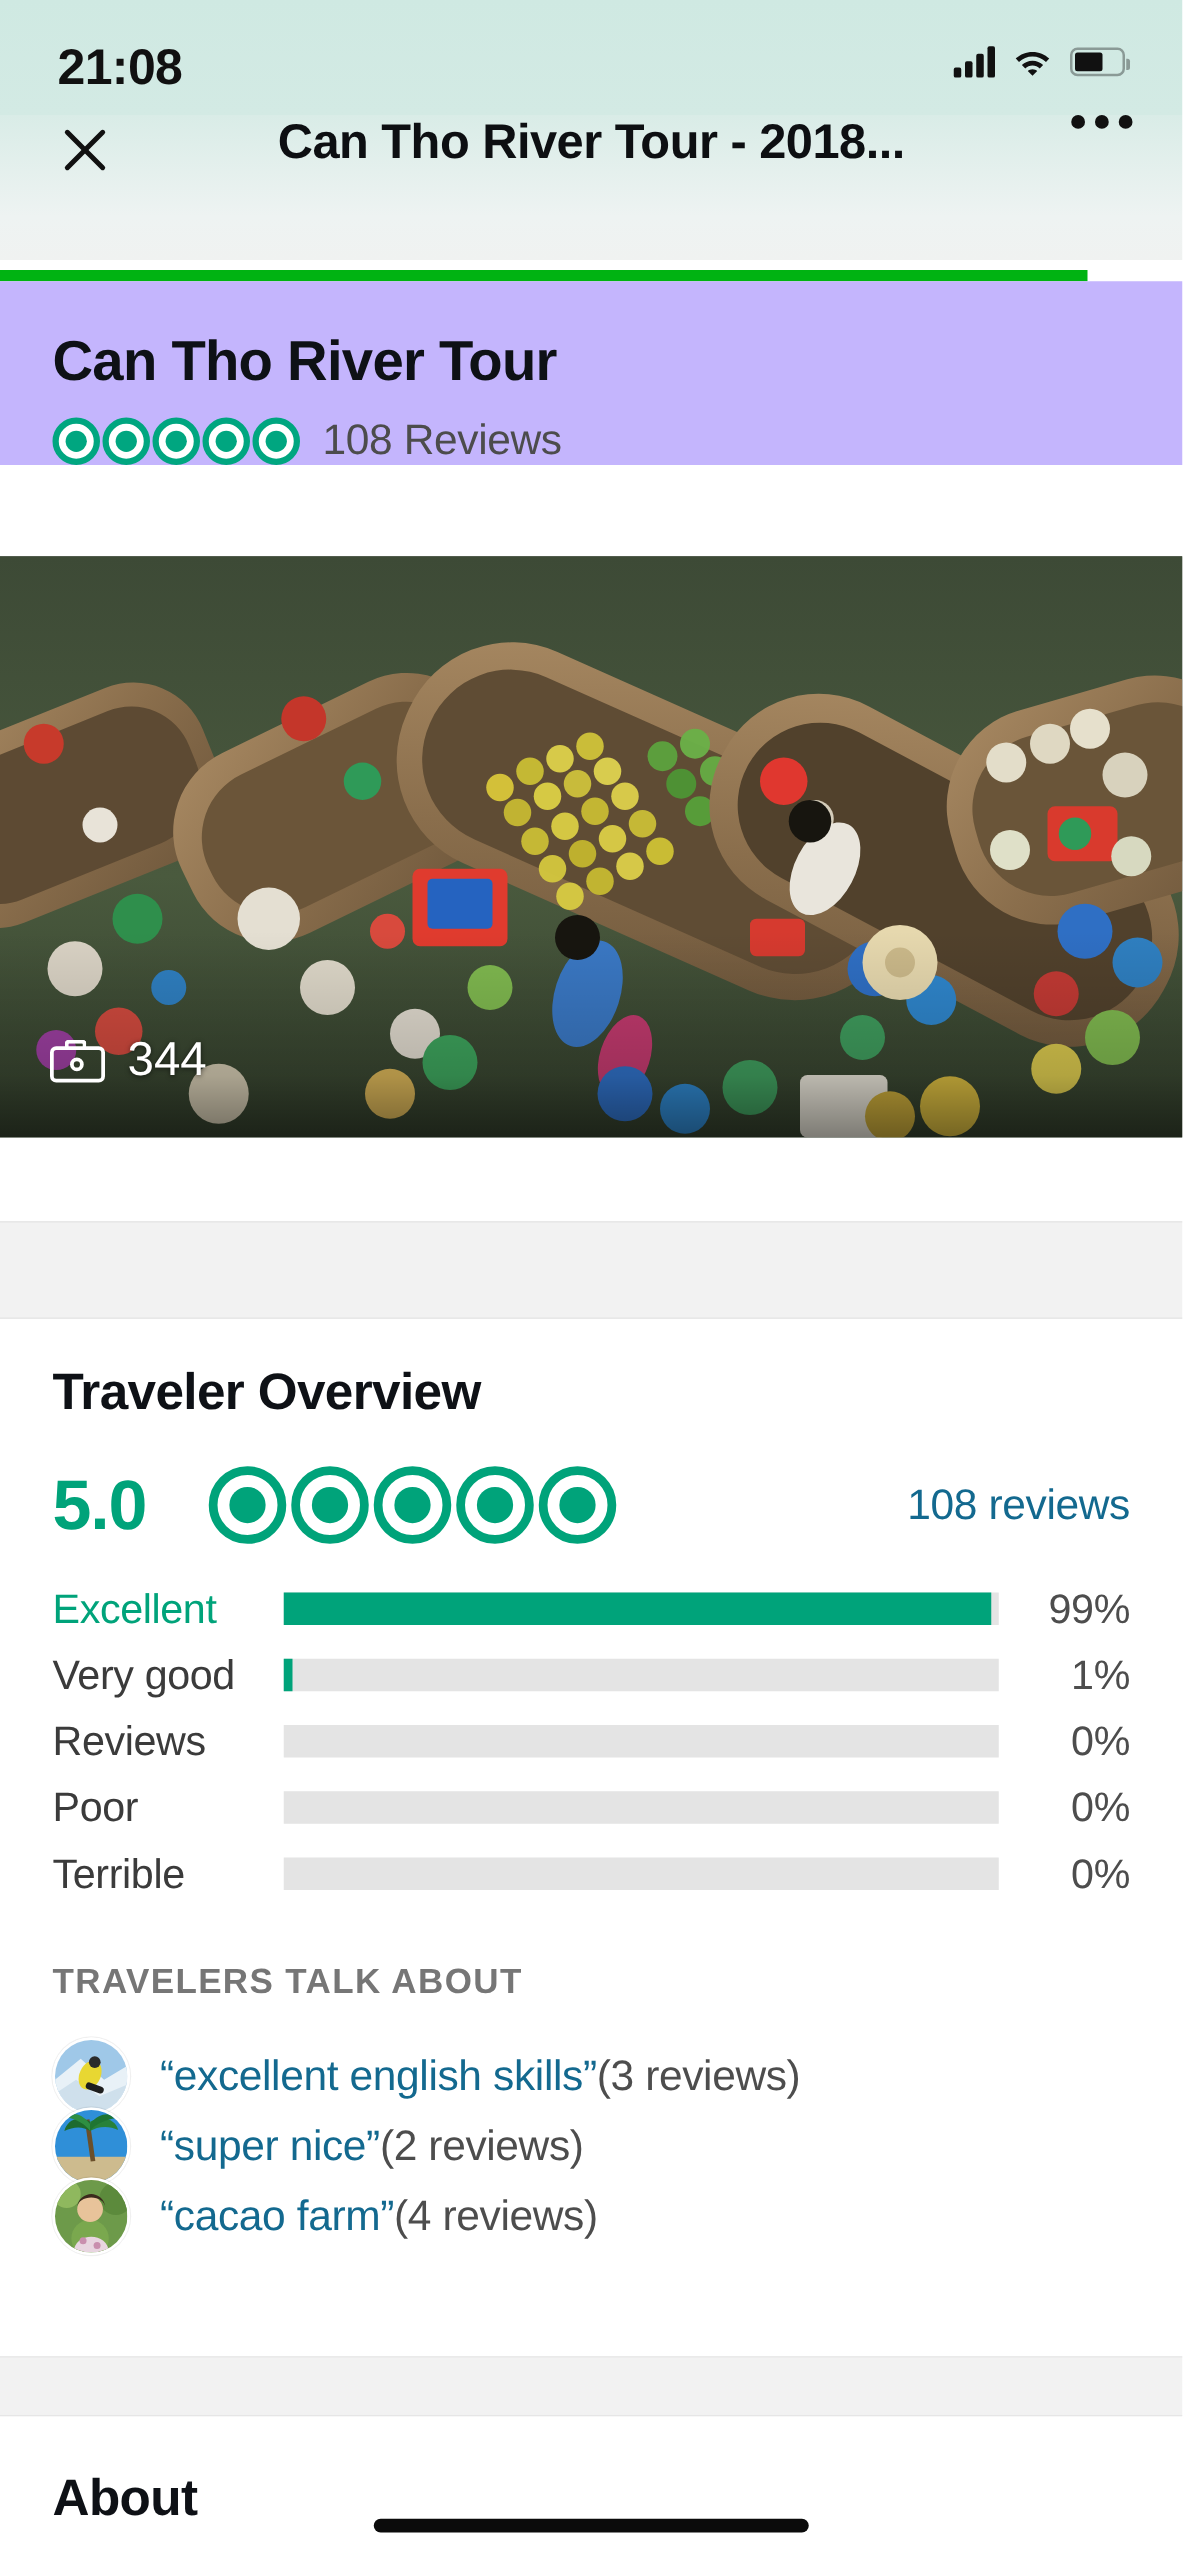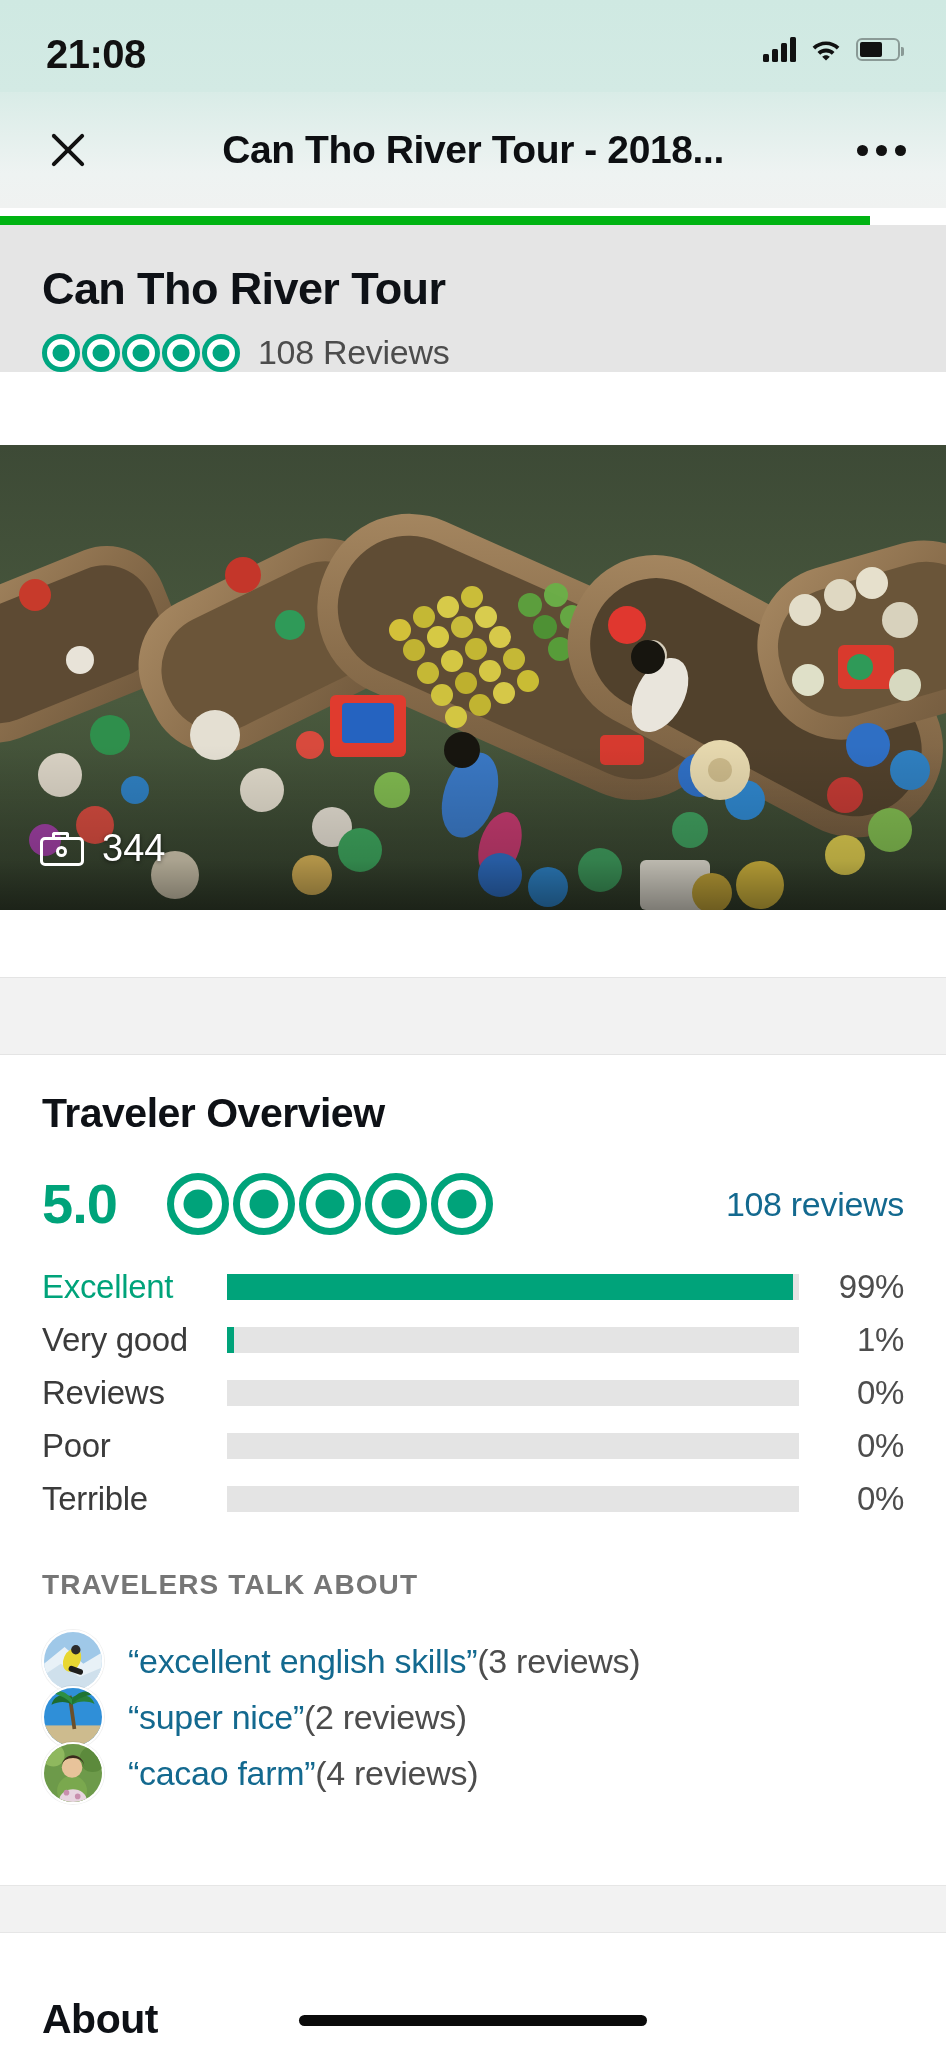--- a/index.html
+++ b/index.html
@@ -38,21 +38,21 @@
   .batt .lvl { height:100%; width:60%; background:#111; border-radius:2px; }
   .batt:after {
     content:""; position:absolute; right:-6px; top:7px;
     width:3px; height:9px; background:#8a9a96; border-radius:0 2px 2px 0;
   }
 
   
   .navbar {
     position:absolute; top:92px; left:0; width:946px; height:116px;
     background:linear-gradient(180deg,#d9ece7 0%, #eef3f2 70%, #f0f2f1 100%);
-    display:flex; align-items:center; padding:0 40px;
+    display:flex; align-items:flex-start; padding:0 40px;
   }
   .nav-close { width:56px; height:56px; position:relative; cursor:pointer; flex:0 0 auto; }
   .nav-close:before, .nav-close:after {
     content:""; position:absolute; left:6px; top:26px;
     width:44px; height:4px; background:#111; border-radius:2px;
   }
   .nav-close:before { transform:rotate(45deg); }
   .nav-close:after  { transform:rotate(-45deg); }
   .nav-title {
     flex:1 1 auto; text-align:center; font-size:39px; font-weight:700;
@@ -62,21 +62,21 @@
   .nav-more { width:56px; flex:0 0 auto; display:flex; gap:8px; justify-content:flex-end; cursor:pointer; }
   .nav-more span { width:11px; height:11px; border-radius:50%; background:#111; display:block; }
 
   
   .progress-track {
     position:absolute; top:216px; left:0; width:946px; height:9px; background:#ffffff;
   }
   .progress-fill { height:100%; width:92%; background:#00b312; }
 
   
-  .title-block { position:absolute; top:225px; left:0; width:946px; background:#e5e5e5; padding:38px 42px 0 42px; }
+  .title-block { position:absolute; top:225px; left:0; width:946px; background:#c4b5fd; padding:38px 42px 0 42px; }
   .poi-title { font-size:45px; font-weight:700; color:#0e1116; letter-spacing:-0.6px; }
   .rating-row { display:flex; align-items:center; gap:18px; margin-top:18px; }
   .bubbles { display:flex; gap:2px; }
   .bub {
     width:38px; height:38px; border-radius:50%;
     border:5px solid #00a680; background:#fff;
     position:relative; flex:0 0 auto;
   }
   .bub:after {
     content:""; position:absolute; left:50%; top:50%;
@@ -163,21 +163,21 @@
   .ttb-text { font-size:34px; color:#333; letter-spacing:-0.3px; white-space:nowrap; }
   .ttb-quote { color:#13698f; cursor:pointer; }
   .ttb-cnt { color:#4d4d4d; }
 
   
   .about-band {
     position:absolute; top:1885px; left:0; width:946px; height:48px;
     background:#f2f2f2; border-top:1px solid #e6e6e6; border-bottom:1px solid #e6e6e6;
   }
   .about { position:absolute; top:1975px; left:0; width:946px; padding:0 42px; }
-  .about-title { font-size:41px; font-weight:700; color:#0e1116; letter-spacing:-0.5px;margin-top:21px; }
+  .about-title { font-size:41px; font-weight:700; color:#0e1116; letter-spacing:-0.5px; }
   .home-ind {
     position:absolute; bottom:22px; left:50%; transform:translateX(-50%);
     width:348px; height:11px; border-radius:6px; background:#0b0b0b;
   }
 </style>
 </head>
 <body>
 
 <div class="phone">
 

